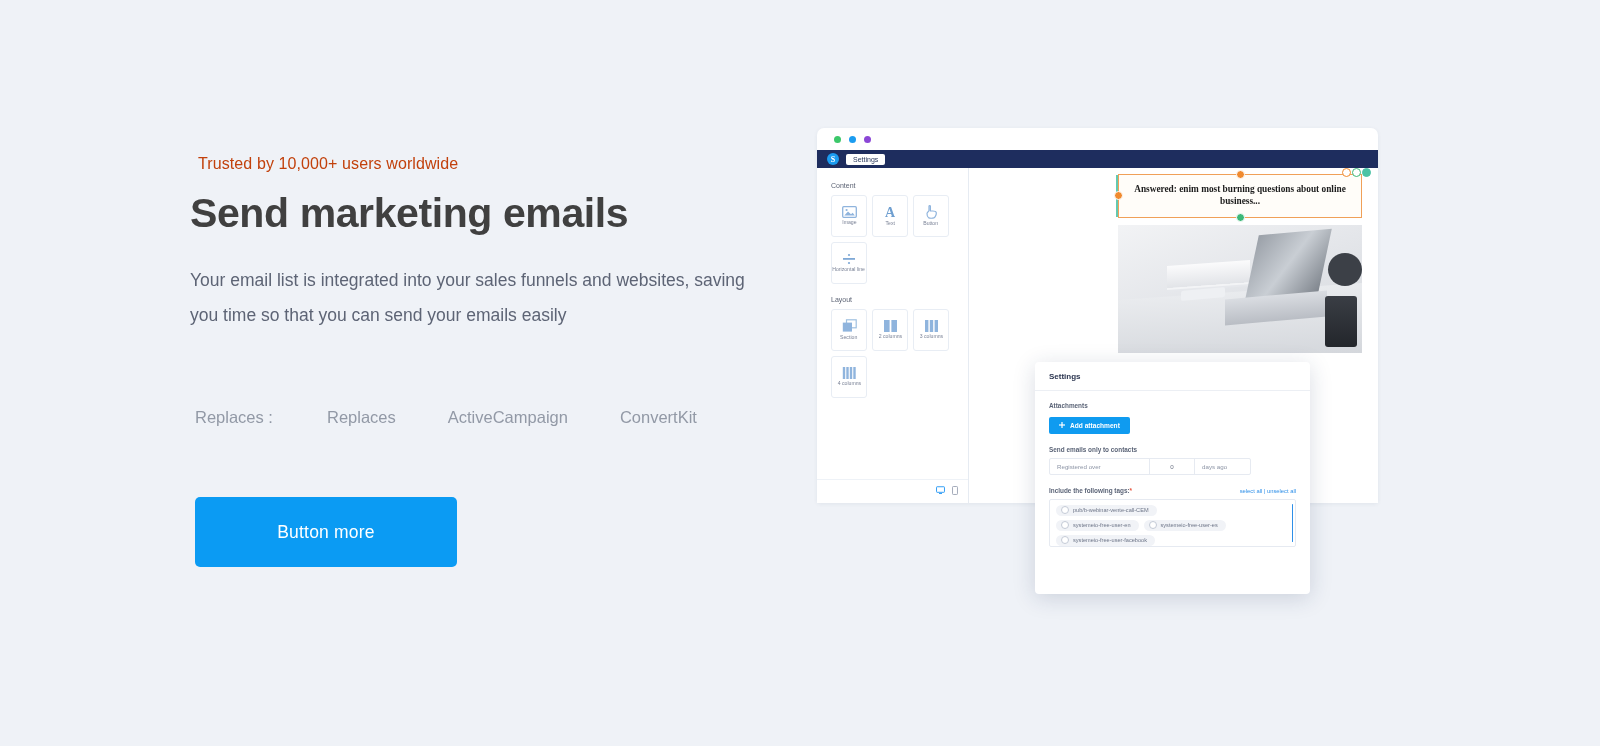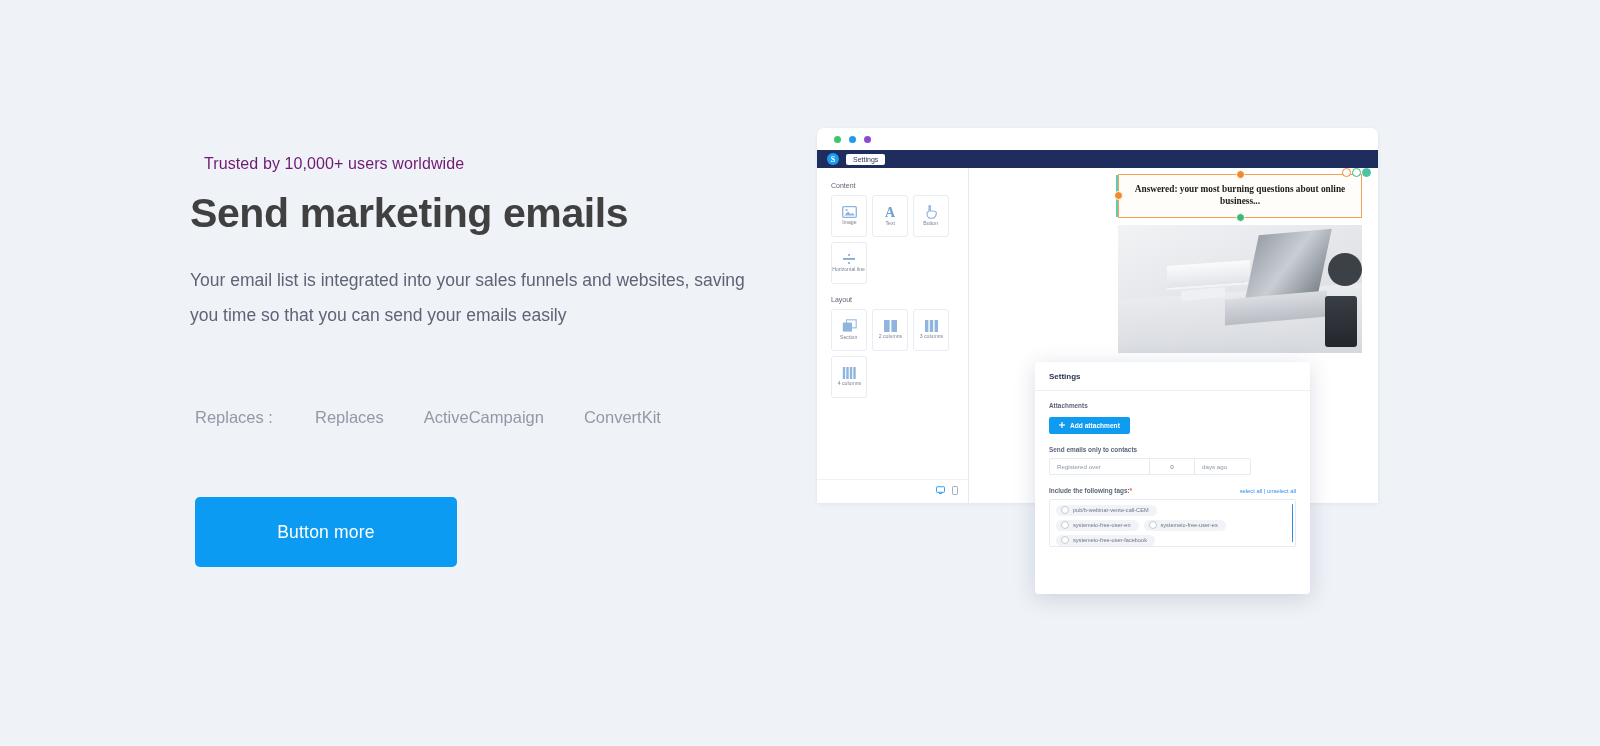--- a/index.html
+++ b/index.html
@@ -12,23 +12,23 @@
   }
 
   
   .hero-left{
     position:absolute;
     left:190px; top:155px;
     width:600px;
   }
   .eyebrow{
     font-size:16px;
-    color:#701a75;
+    color:#c2410c;
     letter-spacing:.1px;
-    margin:0 0 18px 14px;
+    margin:0 0 18px 8px;
     font-weight:400;
   }
   .hero-title{
     font-size:41px;
     line-height:1.12;
     font-weight:bold;
     color:#404040;
     margin:0 0 26px 0;
     letter-spacing:-.4px;
   }
@@ -38,21 +38,21 @@
     color:#5d6475;
     margin:0;
     font-weight:400;
     max-width:565px;
   }
   .replaces-row{
     position:absolute;
     left:195px; top:408px;
     display:flex;
     align-items:center;
-    gap:0;
+    gap:12px;
     font-size:16.5px;
     color:#9299a6;
   }
   .replaces-label{margin-right:42px;}
   .replaces-item{margin-right:40px; white-space:nowrap;}
   .replaces-item:last-child{margin-right:4px;}
 
   .cta-button{
     position:absolute;
     left:195px; top:497px;
@@ -511,21 +511,21 @@
         <div class="headline-block">
           <span class="sel-edge-left"></span>
           <span class="handle top"></span>
           <span class="handle bottom green"></span>
           <span class="handle left"></span>
           <span class="handle-cluster">
             <span></span>
             <span class="gr"></span>
             <span class="teal"></span>
           </span>
-          <p class="hl-text">Answered: your most burning questions about online business...</p>
+          <p class="hl-text">Answered: enim most burning questions about online business...</p>
         </div>
 
         <div class="email-photo">
           <div class="ph-desk"></div>
           <div class="ph-books"></div>
           <div class="ph-laptop-screen"></div>
           <div class="ph-laptop-base"></div>
           <div class="ph-phone"></div>
           <div class="ph-head"></div>
           <div class="ph-cup"></div>

